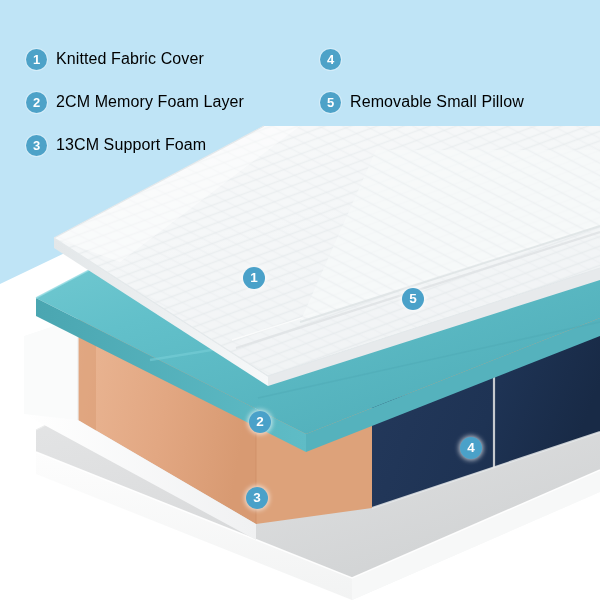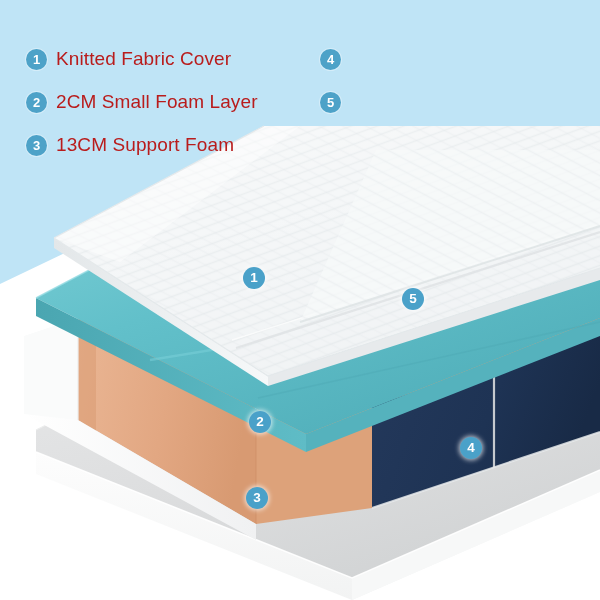--- a/index.html
+++ b/index.html
@@ -57,22 +57,22 @@
     background: #4da2c8;
     color: #ffffff;
     font-size: 13px;
     font-weight: bold;
     line-height: 21px;
     text-align: center;
     letter-spacing: 0;
     box-shadow: 0 0 0 1px rgba(255,255,255,0.35);
   }
   .legend-label {
-    font-size: 19px;
-    color: #b91c1c;
+    font-size: 16px;
+    color: #000000;
     letter-spacing: 0.1px;
   }
   
   .callout {
     position: absolute;
     width: 22px;
     height: 22px;
     border-radius: 50%;
     background: #4aa1c9;
     color: #ffffff;
@@ -243,34 +243,35 @@
 
   <div class="legend">
 
     <div class="legend-col left">
       <div class="legend-item">
         <span class="badge">1</span>
         <span class="legend-label">Knitted Fabric Cover</span>
       </div>
       <div class="legend-item">
         <span class="badge">2</span>
-        <span class="legend-label">2CM Small Foam Layer</span>
+        <span class="legend-label">2CM Memory Foam Layer</span>
       </div>
       <div class="legend-item">
         <span class="badge">3</span>
         <span class="legend-label">13CM Support Foam</span>
       </div>
     </div>
 
     <div class="legend-col right">
       <div class="legend-item">
         <span class="badge">4</span>
       </div>
       <div class="legend-item">
         <span class="badge">5</span>
+        <span class="legend-label">Removable Small Pillow</span>
       </div>
     </div>
 
   </div>
 
   <div class="callout c1">1</div>
   <div class="callout c2">2</div>
   <div class="callout c3">3</div>
   <div class="callout c4">4</div>
   <div class="callout c5">5</div>

